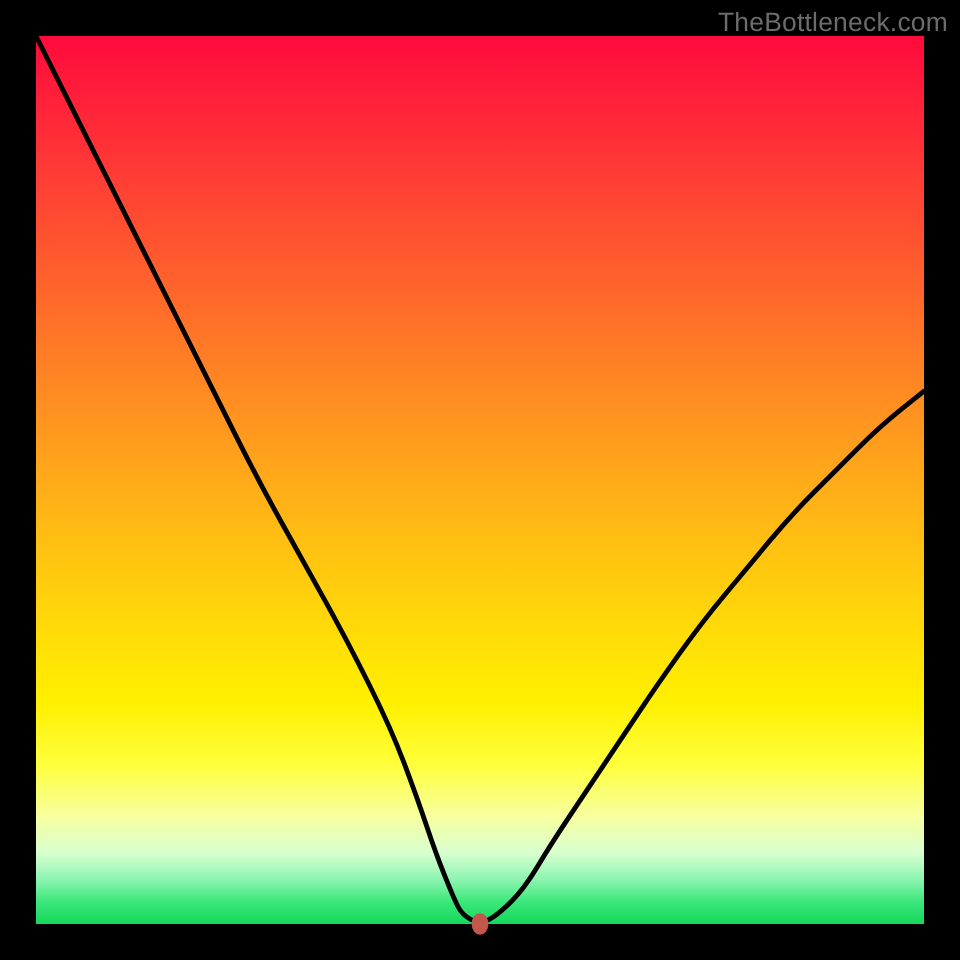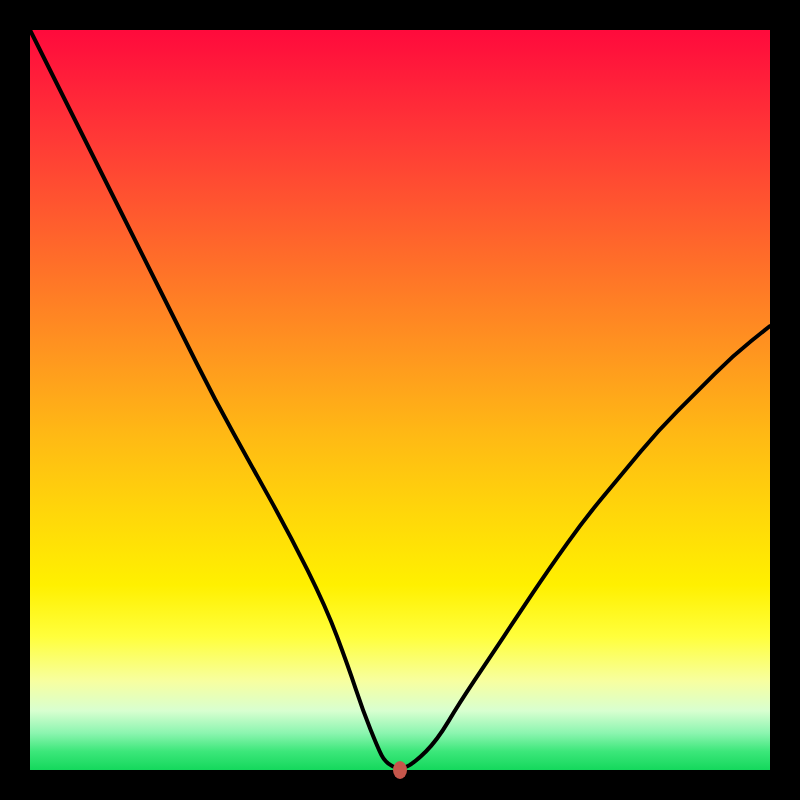--- a/index.html
+++ b/index.html
@@ -78,13 +78,14 @@
   <div class="plot">
 
     <svg class="curve" viewBox="0 0 740 740" preserveAspectRatio="none">
       <path id="curve-path" d="M 0 0 Q 0 0 18.5 37 Q 37 74 55.5 111 Q 74 148 92.5 185 Q 111 222 129.5 259 Q 148 296 166.5 333 Q 185 370 203.5 403.3 Q 222 436.6 240.5 469.9 Q 259 503.2 277.5 540.2 Q 296 577.2 307.1 606.8 Q 318.2 636.4 325.6 658.5999999999999 Q 333 680.8 340.4 699.3 Q 347.79999999999995 717.8 351.5 725.2 Q 355.2 732.6 362.6 736.3 Q 370 740 377.4 736.3 Q 384.8 732.6 395.90000000000003 721.5 Q 407.00000000000006 710.4 418.1 691.9 Q 429.2 673.4 444 651.2 Q 458.8 629 473.6 606.8 Q 488.40000000000003 584.6 503.20000000000005 562.4000000000001 Q 518 540.2 536.5 514.3 Q 555 488.4 573.5 466.2 Q 592 444 610.5 421.79999999999995 Q 629 399.59999999999997 647.5 381.09999999999997 Q 666 362.59999999999997 684.5 344.09999999999997 Q 703 325.59999999999997 721.5 310.79999999999995 T 740 296" fill="none" stroke="#000" stroke-width="4" stroke-linecap="round" stroke-linejoin="round"></path>
     </svg>
 
     <div class="marker" id="opt-marker" style="left: 370px; top: 740px;"></div>
 
   </div>
 
+  <div class="watermark">TheBottleneck.com</div>
 </div>
 
 </body></html>

